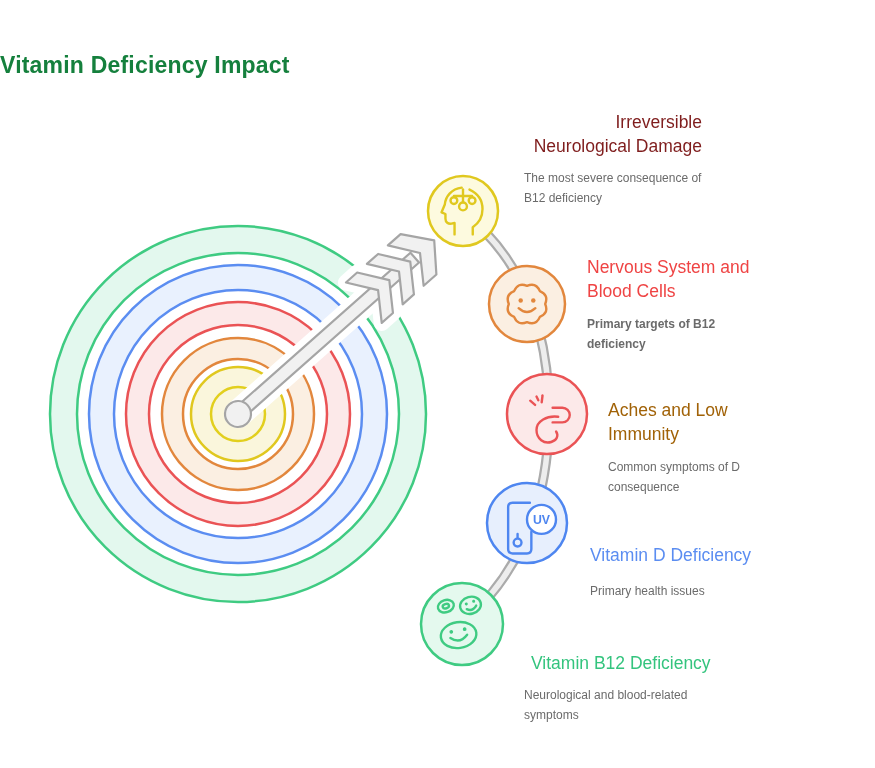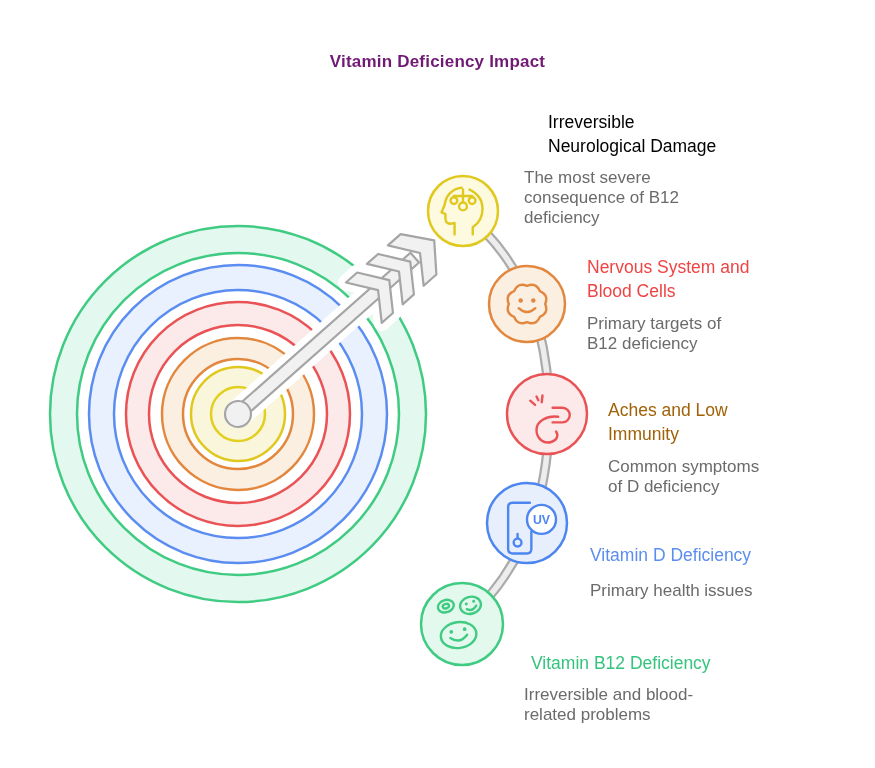--- a/index.html
+++ b/index.html
@@ -1,26 +1,26 @@
 <!DOCTYPE html>
 <html><head>
 <meta charset="utf-8">
 <style>
   html,body{margin:0;padding:0;background:#ffffff;}
   #canvas{position:relative;width:875px;height:768px;background:#ffffff;overflow:hidden;
           font-family:"Liberation Sans", sans-serif;}
   #scene{position:absolute;left:0;top:0;width:875px;height:768px;}
-  .page-title{position:absolute;left:0;top:52px;width:100%;text-align:center;
-              font-size:17px;font-weight:700;color:#701a75;letter-spacing:.2px;}
+  .page-title{position:absolute;left:0;top:52px;width:100%;text-align:left;
+              font-size:23px;font-weight:700;color:#15803d;letter-spacing:.2px;}
   .node-heading{position:absolute;font-size:17.5px;line-height:24px;font-weight:400;}
-  .node-desc{position:absolute;font-size:17px;line-height:20px;color:#6b6b6b;}
-  .t1{left:548px;top:110px;width:178px;color:#000000;}
+  .node-desc{position:absolute;font-size:12px;line-height:20px;color:#6b6b6b;}
+  .t1{left:524px;top:110px;width:178px;color:#7f1d1d;text-align:right;}
   .d1{left:524px;top:168px;width:180px;}
   .t2{left:587px;top:255px;width:188px;color:#ef4444;}
-  .d2{left:587px;top:314px;width:165px;}
+  .d2{left:587px;top:314px;width:165px;font-weight:bold;}
   .t3{left:608px;top:398px;width:140px;color:#a16207;}
   .d3{left:608px;top:457px;width:160px;}
   .t4{left:590px;top:543px;width:240px;color:#5b8df1;}
   .d4{left:590px;top:581px;width:220px;}
   .t5{left:531px;top:651px;width:260px;color:#34c47e;}
   .d5{left:524px;top:685px;width:200px;}
   .uv-label{font-family:"Liberation Sans", sans-serif;font-size:8.5px;font-weight:700;}
 </style>
 </head>
 <body>
@@ -135,21 +135,21 @@
     </g>
   </svg>
 
   <div class="node-heading t1">Irreversible Neurological Damage</div>
   <div class="node-desc d1">The most severe consequence of B12 deficiency</div>
 
   <div class="node-heading t2">Nervous System and Blood Cells</div>
   <div class="node-desc d2">Primary targets of B12 deficiency</div>
 
   <div class="node-heading t3">Aches and Low Immunity</div>
-  <div class="node-desc d3">Common symptoms of D deficiency</div>
+  <div class="node-desc d3">Common symptoms of D consequence</div>
 
   <div class="node-heading t4">Vitamin D Deficiency</div>
   <div class="node-desc d4">Primary health issues</div>
 
   <div class="node-heading t5">Vitamin B12 Deficiency</div>
-  <div class="node-desc d5">Irreversible and blood-related problems</div>
+  <div class="node-desc d5">Neurological and blood-related symptoms</div>
 
 </div>
 
 </body></html>

